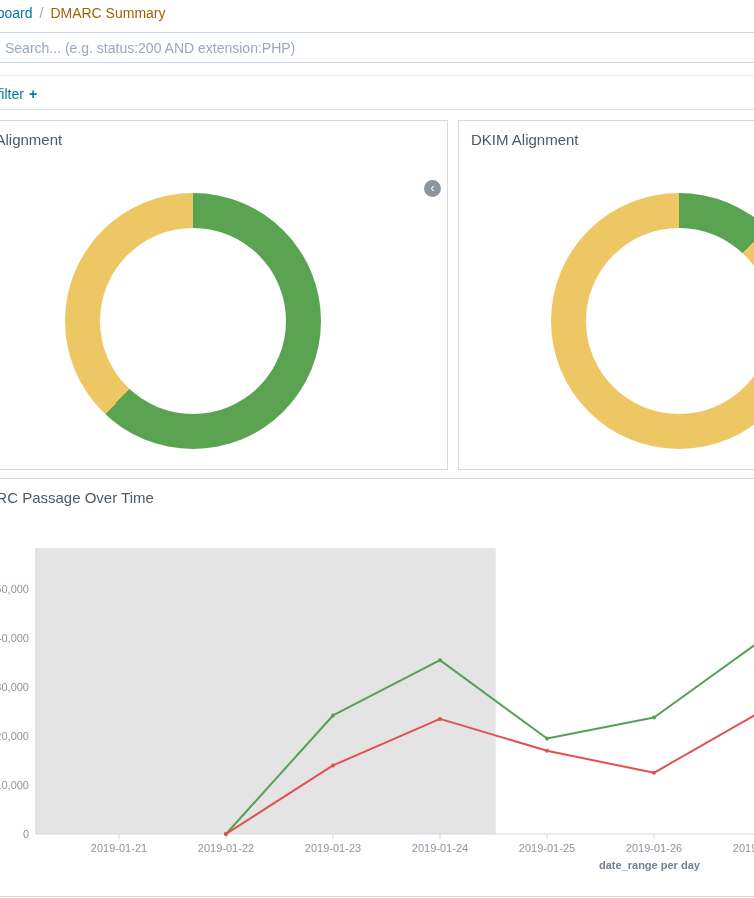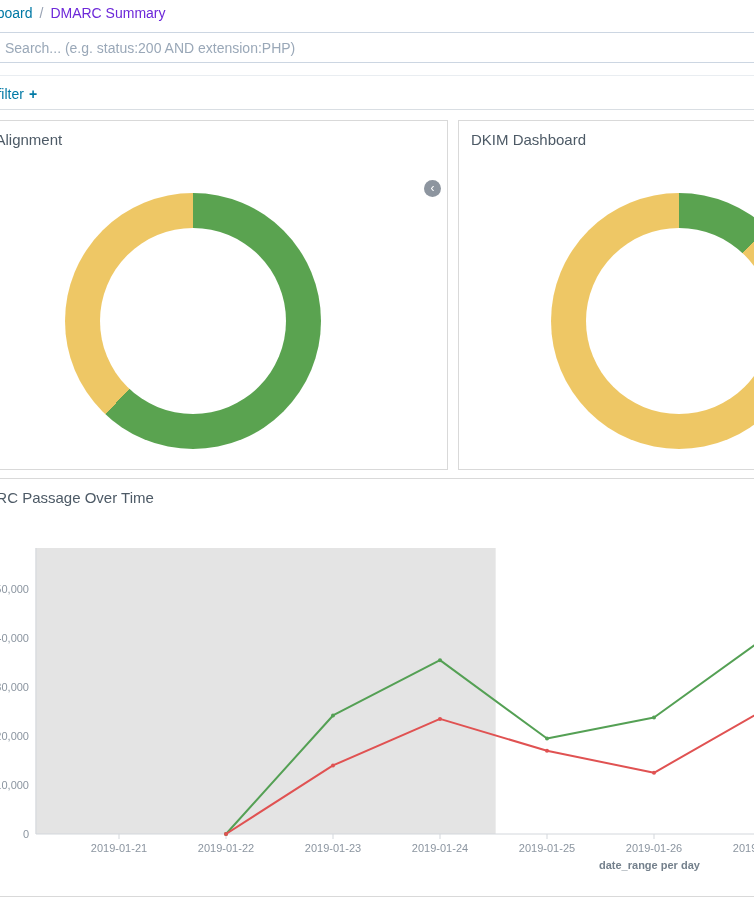--- a/index.html
+++ b/index.html
@@ -8,21 +8,21 @@
     position:relative; width:754px; height:898px; overflow:hidden;
     background:#fff; font-family:"Liberation Sans", sans-serif;
   }
   .page { position:absolute; left:-60px; top:0; width:1030px; height:898px; }
   .abs { position:absolute; }
 
   
   .breadcrumb { left:24px; top:5px; font-size:14px; color:#98a2b3; white-space:nowrap; }
   .breadcrumb a { color:#0079a5; text-decoration:none; cursor:pointer; }
   .breadcrumb .sep { color:#98a2b3; margin:0 7px; }
-  .breadcrumb .current { color:#6d28d9; }
+  .breadcrumb .current { color:#a16207; }
 
   
   .search-input {
     position:absolute; left:52px; top:32px; width:970px; height:31px;
     border:1px solid #ccd6e2; border-radius:2px; padding:0 12px;
     font-size:14px; color:#343741; outline:none;
     font-family:"Liberation Sans", sans-serif; background:#fff;
   }
   .search-input::placeholder { color:#9aa8b8; }
 
@@ -76,21 +76,21 @@
 
     <div class="abs divider-b"></div>
 
     <div class="panel panel-spf">
       <h3 class="panel-title">SPF Alignment</h3>
       <div class="donut" id="donut-spf" style="background: conic-gradient(rgb(90, 163, 80) 0%, rgb(90, 163, 80) 62%, rgb(238, 199, 101) 62%, rgb(238, 199, 101) 100%);"></div>
       <button class="legend-toggle"><span>‹</span></button>
     </div>
 
     <div class="panel panel-dkim">
-      <h3 class="panel-title">DKIM Dashboard</h3>
+      <h3 class="panel-title">DKIM Alignment</h3>
       <div class="donut" id="donut-dkim" style="background: conic-gradient(rgb(90, 163, 80) 0%, rgb(90, 163, 80) 12%, rgb(238, 199, 101) 12%, rgb(238, 199, 101) 100%);"></div>
 
     </div>
 
     <div class="panel panel-line">
       <h3 class="panel-title">DMARC Passage Over Time</h3>
       <svg id="line-chart" viewBox="0 0 1008 418" xmlns="http://www.w3.org/2000/svg">
           <rect x="84.53999999999999" y="69" width="460.1" height="286" fill="#e4e4e4"></rect>
           <line x1="85" y1="69" x2="85" y2="355" stroke="#d3d7dc" stroke-width="1"></line>
           <line x1="85" y1="355" x2="998" y2="355" stroke="#d3d7dc" stroke-width="1"></line>

